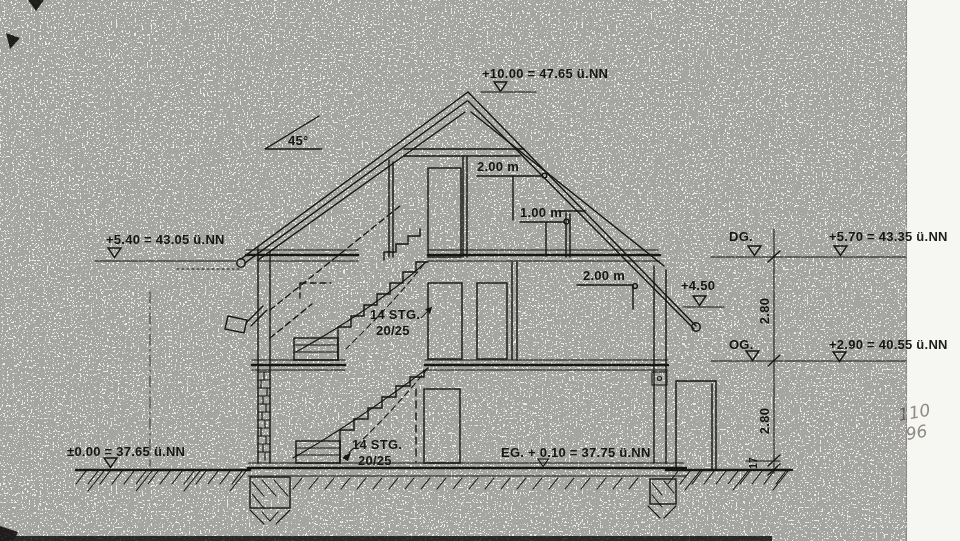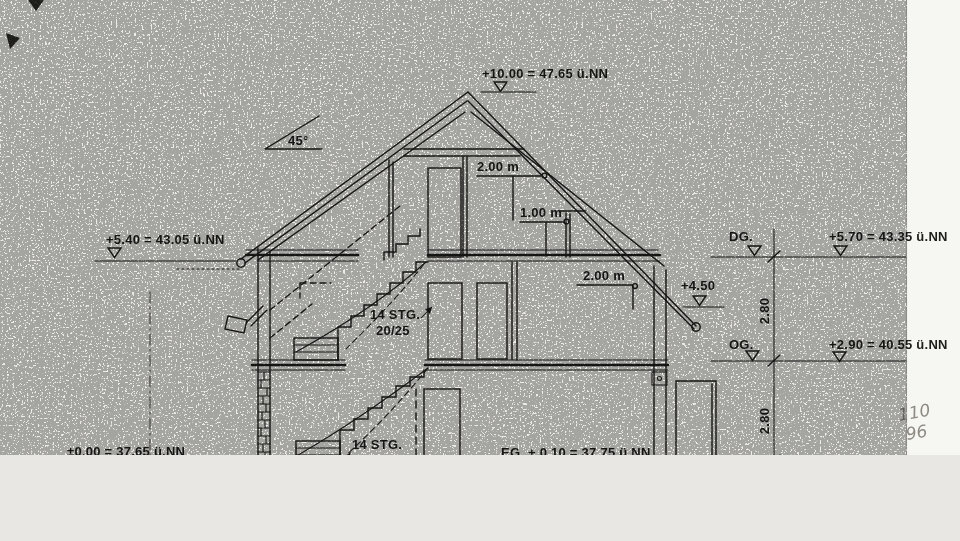--- a/index.html
+++ b/index.html
@@ -1,16 +1,16 @@
 <!DOCTYPE html>
 <html style="--ink: #1d1d1b; --paper: #edece8; --pencil: #8d8a82; --paper_edge: #f6f6f3;"><head>
 <meta charset="utf-8">
 <style>
   html,body{margin:0;padding:0;background:#e8e7e3;}
-  .page{position:relative;width:960px;height:455px;background:var(--paper,#edece8);overflow:hidden;}
+  .page{position:relative;width:960px;height:541px;background:var(--paper,#edece8);overflow:hidden;}
   svg{position:absolute;inset:0;display:block;}
   .ink line,.ink path,.ink rect,.ink circle,.ink polyline{stroke:var(--ink,#1d1d1b);fill:none;stroke-width:1.4;stroke-linecap:round;}
   .thick{stroke-width:2.6 !important;}
   .thin{stroke-width:1.05 !important;}
   .dash{stroke-dasharray:7 5;}
   .dash2{stroke-dasharray:6 4;}
   .dot{stroke-dasharray:2 3;stroke-width:1.1 !important;}
   .hatch{stroke-width:1.1 !important;stroke-linecap:butt;}
   .lbl{font-family:"Liberation Sans",sans-serif;font-weight:700;font-size:13px;fill:var(--ink,#1d1d1b);letter-spacing:.25px;stroke:none;}
   .sm{font-size:10.5px;}

